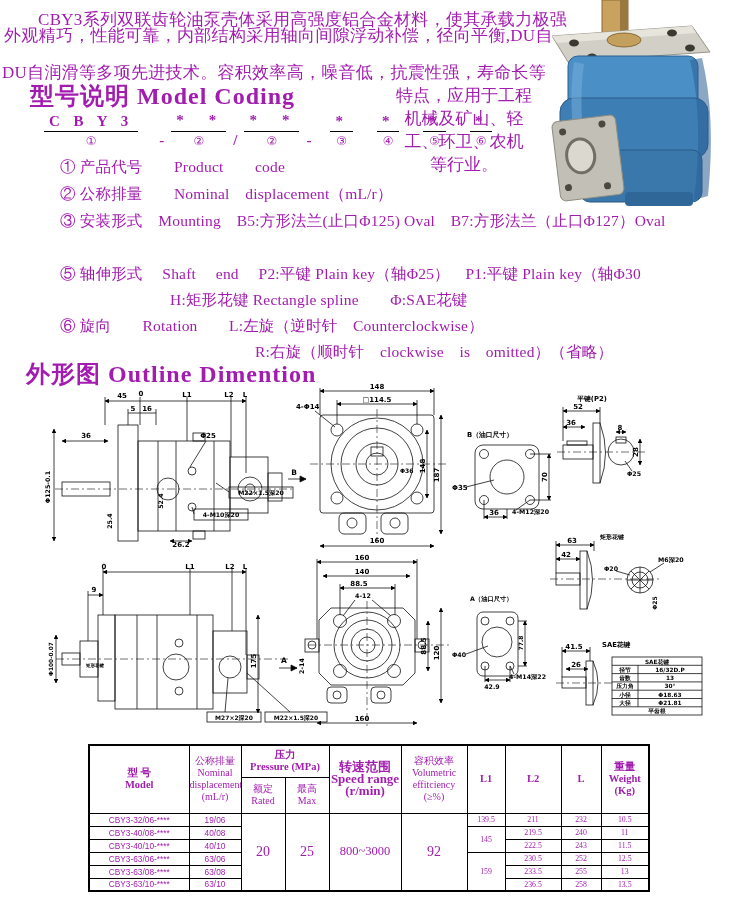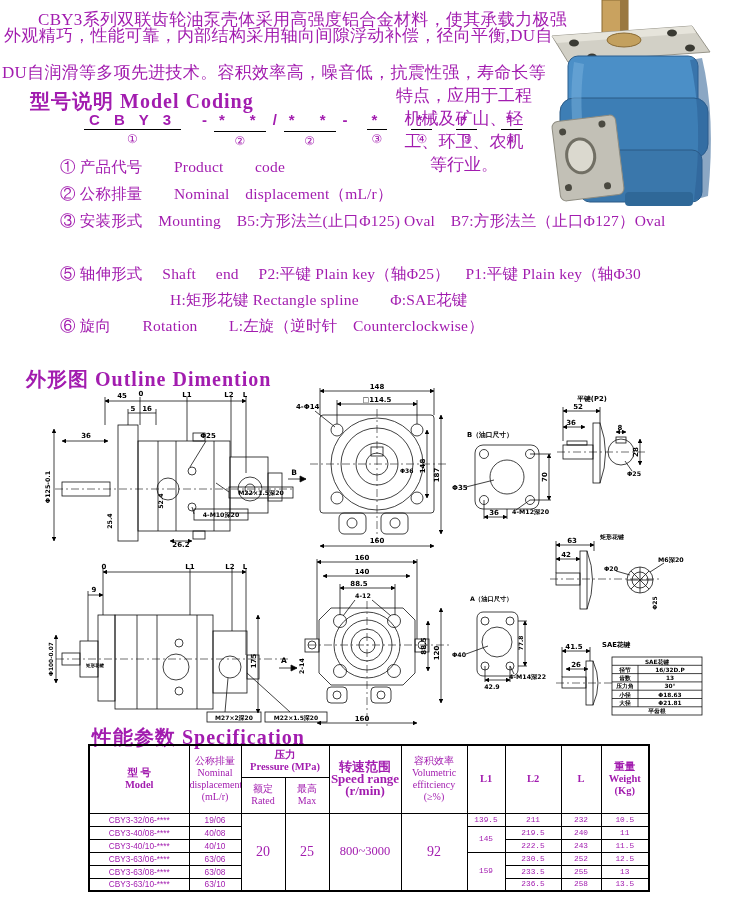--- a/index.html
+++ b/index.html
@@ -1,44 +1,44 @@
 <!DOCTYPE html>
 <html><head>
 <meta charset="utf-8">
 <style>
   html,body{margin:0;padding:0;background:#888;}
   .page{position:relative;width:731px;height:905px;background:#fff;color:#a21caf;
         font-family:"Liberation Serif","DejaVu Serif",serif;overflow:hidden;}
   .abs{position:absolute;}
   .intro{font-size:17px;letter-spacing:.3px;white-space:pre;}
   .side-note{font-size:17px;line-height:23px;text-align:center;white-space:pre-line;}
-  .hd{font-size:20px;font-weight:600;letter-spacing:1px;white-space:pre;margin-top:8px;}
+  .hd{font-size:24px;font-weight:600;letter-spacing:1px;white-space:pre;}
   
-  .mc{display:flex;align-items:flex-start;font-family:Liberation Sans, sans-serif;
-      font-weight:bold;font-size:15px;margin-left:40px;}
+  .mc{display:flex;align-items:flex-end;font-family:Liberation Serif, serif;
+      font-weight:bold;font-size:15px;}
   .mc .seg{text-align:center;}
   .mc .t{display:block;border-bottom:1.6px solid #000;padding:0 5px 1px 5px;letter-spacing:5px;white-space:pre;}
   .mc .n{display:block;font-size:12px;font-weight:normal;margin-top:2px;letter-spacing:0;}
   .mc .sep{padding:0 7px;}
   .mc .wide{margin-right:14px;}
   .mc .nar{margin:0 12px;}
   .item{position:absolute;font-size:15.5px;white-space:pre;letter-spacing:.2px;}
   
   svg text{font-family:"DejaVu Sans","Liberation Sans",sans-serif;font-weight:700;fill:#000;stroke:none;}
   
   table.spec{border-collapse:collapse;table-layout:fixed;width:560px;
              font-family:"Liberation Serif","DejaVu Serif",serif;}
   table.spec th,table.spec td{border:1px solid #000;text-align:center;vertical-align:middle;
              padding:0;white-space:pre-line;overflow:hidden;}
   table.spec{border:2px solid #000;}
   th.h1{font-size:10.5px;font-weight:700;line-height:12px;}
   th.h2{font-size:10px;font-weight:400;line-height:12px;margin-top:16px;}
   th.hsp{font-size:13px;}
   td.mod{font-family:"Liberation Sans","DejaVu Sans",sans-serif;font-size:8.3px;}
-  td.sm{font-family:Liberation Mono, monospace;font-size:7.8px;}
+  td.sm{font-family:Liberation Serif, serif;font-size:7.8px;}
   td.big{font-size:14px;}
   td.mid{font-size:12.5px;}
 </style>
 </head>
 <body>
 
 <div class="page">
 
   <div class="abs intro" style="top:8px;left:38px">CBY3系列双联齿轮油泵壳体采用高强度铝合金材料，使其承载力极强</div>
   <div class="abs intro" style="top:24px;left:4px">外观精巧，性能可靠，内部结构采用轴向间隙浮动补偿，径向平衡,DU自</div>
@@ -113,20 +113,21 @@
       <span class="n">⑥</span>
     </span>
   </div>
 
   <div class="item" style="top:157px;left:60px">① 产品代号　　Product　　code</div>
   <div class="item" style="top:184px;left:60px">② 公称排量　　Nominal　displacement（mL/r）</div>
   <div class="item" style="top:211px;left:60px">③ 安装形式　Mounting　B5:方形法兰(止口Φ125) Oval　B7:方形法兰（止口Φ127）Oval</div>
   <div class="item" style="top:264px;left:60px">⑤ 轴伸形式　 Shaft　 end　 P2:平键 Plain key（轴Φ25）　P1:平键 Plain key（轴Φ30</div>
   <div class="item" style="top:290px;left:170px">H:矩形花键 Rectangle spline　　Φ:SAE花键</div>
   <div class="item" style="top:316px;left:60px">⑥ 旋向　　Rotation　　L:左旋（逆时针　Counterclockwise）</div>
+  <div class="item" style="top:342px;left:255px">R:右旋（顺时针　clockwise　is　omitted）（省略）</div>
 
   <div class="abs hd" style="top:358px;left:26px">外形图 Outline Dimention</div>
 
   <svg class="abs" style="top:383px;left:0" width="731" height="360" viewBox="0 0 731 360">
     <defs>
       <marker id="ar" viewBox="0 0 10 10" refX="9" refY="5" markerWidth="6" markerHeight="6" orient="auto-start-reverse">
         <path d="M0,0L10,5L0,10z" fill="#000"></path>
       </marker>
     </defs>
 
@@ -443,21 +444,20 @@
     </g>
     <g font-size="6.3" text-anchor="middle">
       <text x="470" y="218" text-anchor="start">A（油口尺寸）</text>
       <text x="452" y="274" text-anchor="start">Φ40</text>
       <text x="523" y="260" transform="rotate(-90 523 260)" font-size="6">77.8</text>
       <text x="492" y="306">42.9</text>
       <text x="509" y="296" text-anchor="start">4-M14深22</text>
     </g>
   </svg>
 
-  <div class="abs hd" style="top:716px;left:92px">性能参数 Specification</div>
 
   <table class="spec abs" style="top:744px;left:88px">
     <colgroup>
       <col style="width:100px">
         <col style="width:52px">
         <col style="width:44px">
         <col style="width:44px">
       <col style="width:72px">
         <col style="width:66px">
         <col style="width:38px">

